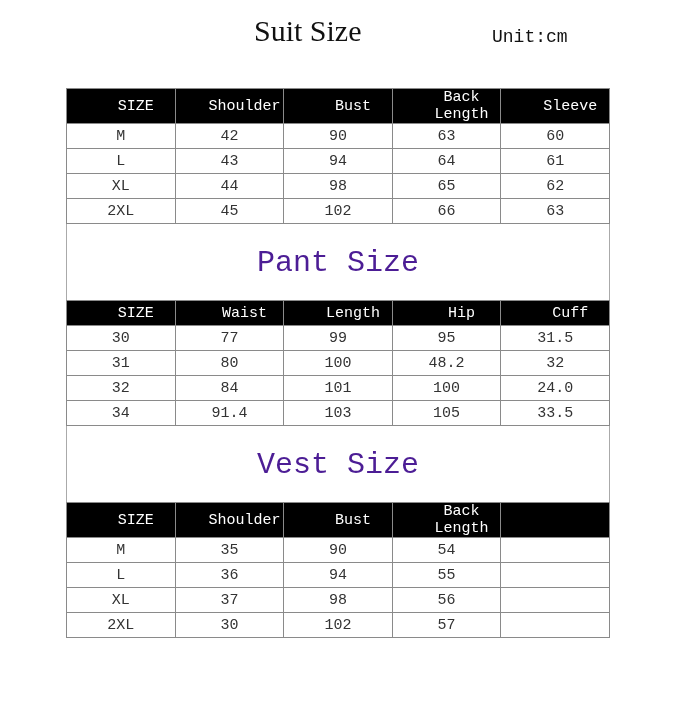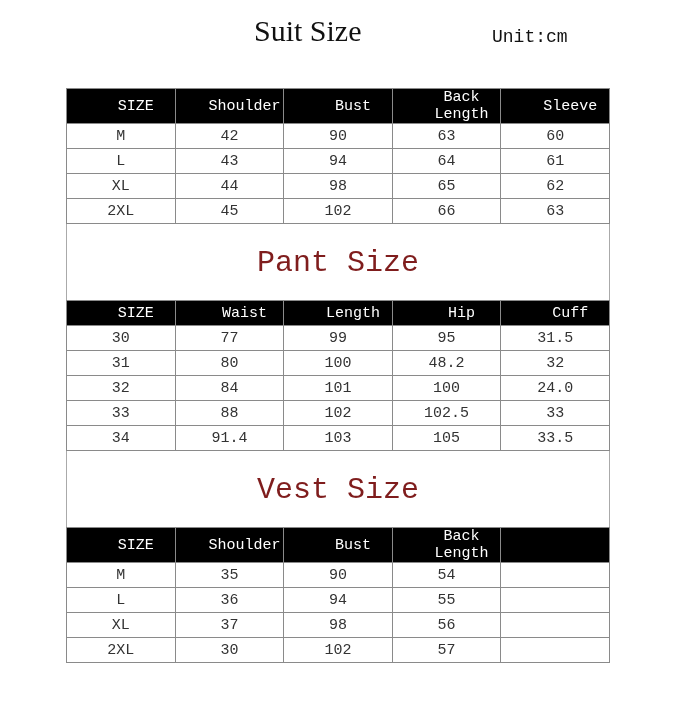--- a/index.html
+++ b/index.html
@@ -6,21 +6,21 @@
   body { width:677px; height:712px; position:relative; overflow:hidden;
          font-family:"Liberation Mono","DejaVu Sans Mono",monospace; color:#222; }
   .main-title { position:absolute; left:254px; top:14px; font-size:30px; font-family:Liberation Serif, serif; color:#111; letter-spacing:0px; }
   .unit { position:absolute; left:492px; top:27px; font-size:18px; color:#111; }
   .sheet { position:absolute; left:66px; top:88px; width:544px; }
   table { border-collapse:collapse; width:544px; table-layout:fixed; }
   td, th { border:1px solid #8a8a8a; height:25px; padding:0; text-align:center; font-size:15px; font-weight:normal; box-sizing:border-box; }
   th { background:#000; color:#fff; border-color:#8a8a8a; font-size:15px;padding-left:30px; }
   td { color:#333; }
   .band { height:76px; border-left:1px solid #aaa; border-right:1px solid #aaa; box-sizing:border-box; position:relative; }
-  .band .section-title { position:absolute; left:0; right:0; text-align:center; font-size:30px; color:#7f1d1d; }
+  .band .section-title { position:absolute; left:0; right:0; text-align:center; font-size:30px; color:#4c1d95; }
   .band.pant .section-title { top:22px; }
   .band.vest .section-title { top:22px; }
 </style>
 </head>
 <body>
 
 <div class="main-title">Suit Size</div>
 <div class="unit">Unit:cm</div>
 
 <div class="sheet">
@@ -96,27 +96,20 @@
           <td>32</td>
         </tr>
         <tr>
           <td>32</td>
           <td>84</td>
           <td>101</td>
           <td>100</td>
           <td>24.0</td>
         </tr>
         <tr>
-          <td>33</td>
-          <td>88</td>
-          <td>102</td>
-          <td>102.5</td>
-          <td>33</td>
-        </tr>
-        <tr>
           <td>34</td>
           <td>91.4</td>
           <td>103</td>
           <td>105</td>
           <td>33.5</td>
         </tr>
       </tbody>
   </table>
 
   <div class="band vest">

